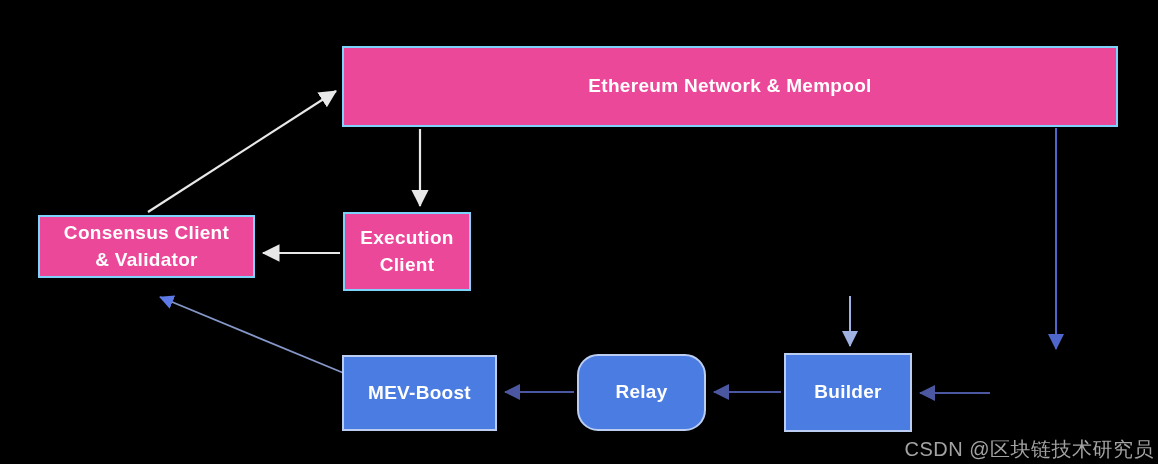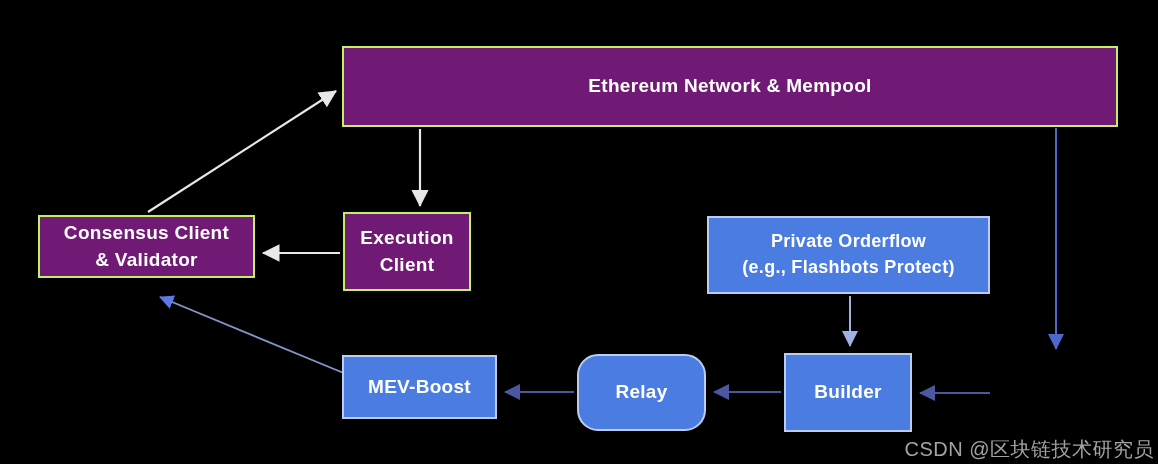--- a/index.html
+++ b/index.html
@@ -24,33 +24,33 @@
     align-items: center;
     justify-content: center;
     text-align: center;
     color: #ffffff;
     font-weight: 600;
     letter-spacing: 0.3px;
     white-space: pre-line;
     line-height: 1.42;
   }
   .navy {
-    background: #701a75;
-    border: 2px solid #bef264;
+    background: #ec4899;
+    border: 2px solid #7dd3fc;
     text-align: center;
   }
   .blue {
     background: #4b7ce2;
     border: 2px solid #bccdf2;
   }
   .node-ethereum   { left: 342px; top: 46px;  width: 776px; height: 81px; font-size: 19px; }
   .node-consensus  { left: 38px;  top: 215px; width: 217px; height: 63px; font-size: 19px; }
   .node-execution  { left: 343px; top: 212px; width: 128px; height: 79px; font-size: 19px; }
   .node-orderflow  { left: 707px; top: 216px; width: 283px; height: 78px; font-size: 18px; }
-  .node-mevboost   { left: 342px; top: 355px; width: 155px; height: 64px; font-size: 19px; }
+  .node-mevboost   { left: 342px; top: 355px; width: 155px; height: 76px; font-size: 19px; }
   .node-relay      { left: 577px; top: 354px; width: 129px; height: 77px; font-size: 19px; border-radius: 21px; }
   .node-builder    { left: 784px; top: 353px; width: 128px; height: 79px; font-size: 19px; }
   .node-searcher   { left: 993px; top: 356px; width: 124px; height: 72px; font-size: 19px; }
   .watermark {
     position: absolute;
     right: 4px;
     bottom: 1px;
     color: #a3a3a3;
     font-size: 20px;
     font-weight: 400;
@@ -102,22 +102,20 @@
   </svg>
 
   <div class="node navy node-ethereum">Ethereum Network &amp; Mempool</div>
 
   <div class="node navy node-consensus">Consensus Client
 &amp; Validator</div>
 
   <div class="node navy node-execution">Execution
 Client</div>
 
-  <div class="node blue node-orderflow">Private Orderflow
-(e.g., Flashbots Protect)</div>
 
   <div class="node blue node-mevboost">MEV-Boost</div>
 
   <div class="node blue node-relay">Relay</div>
 
   <div class="node blue node-builder">Builder</div>
 
 
   <div class="watermark">CSDN @区块链技术研究员</div>
 

